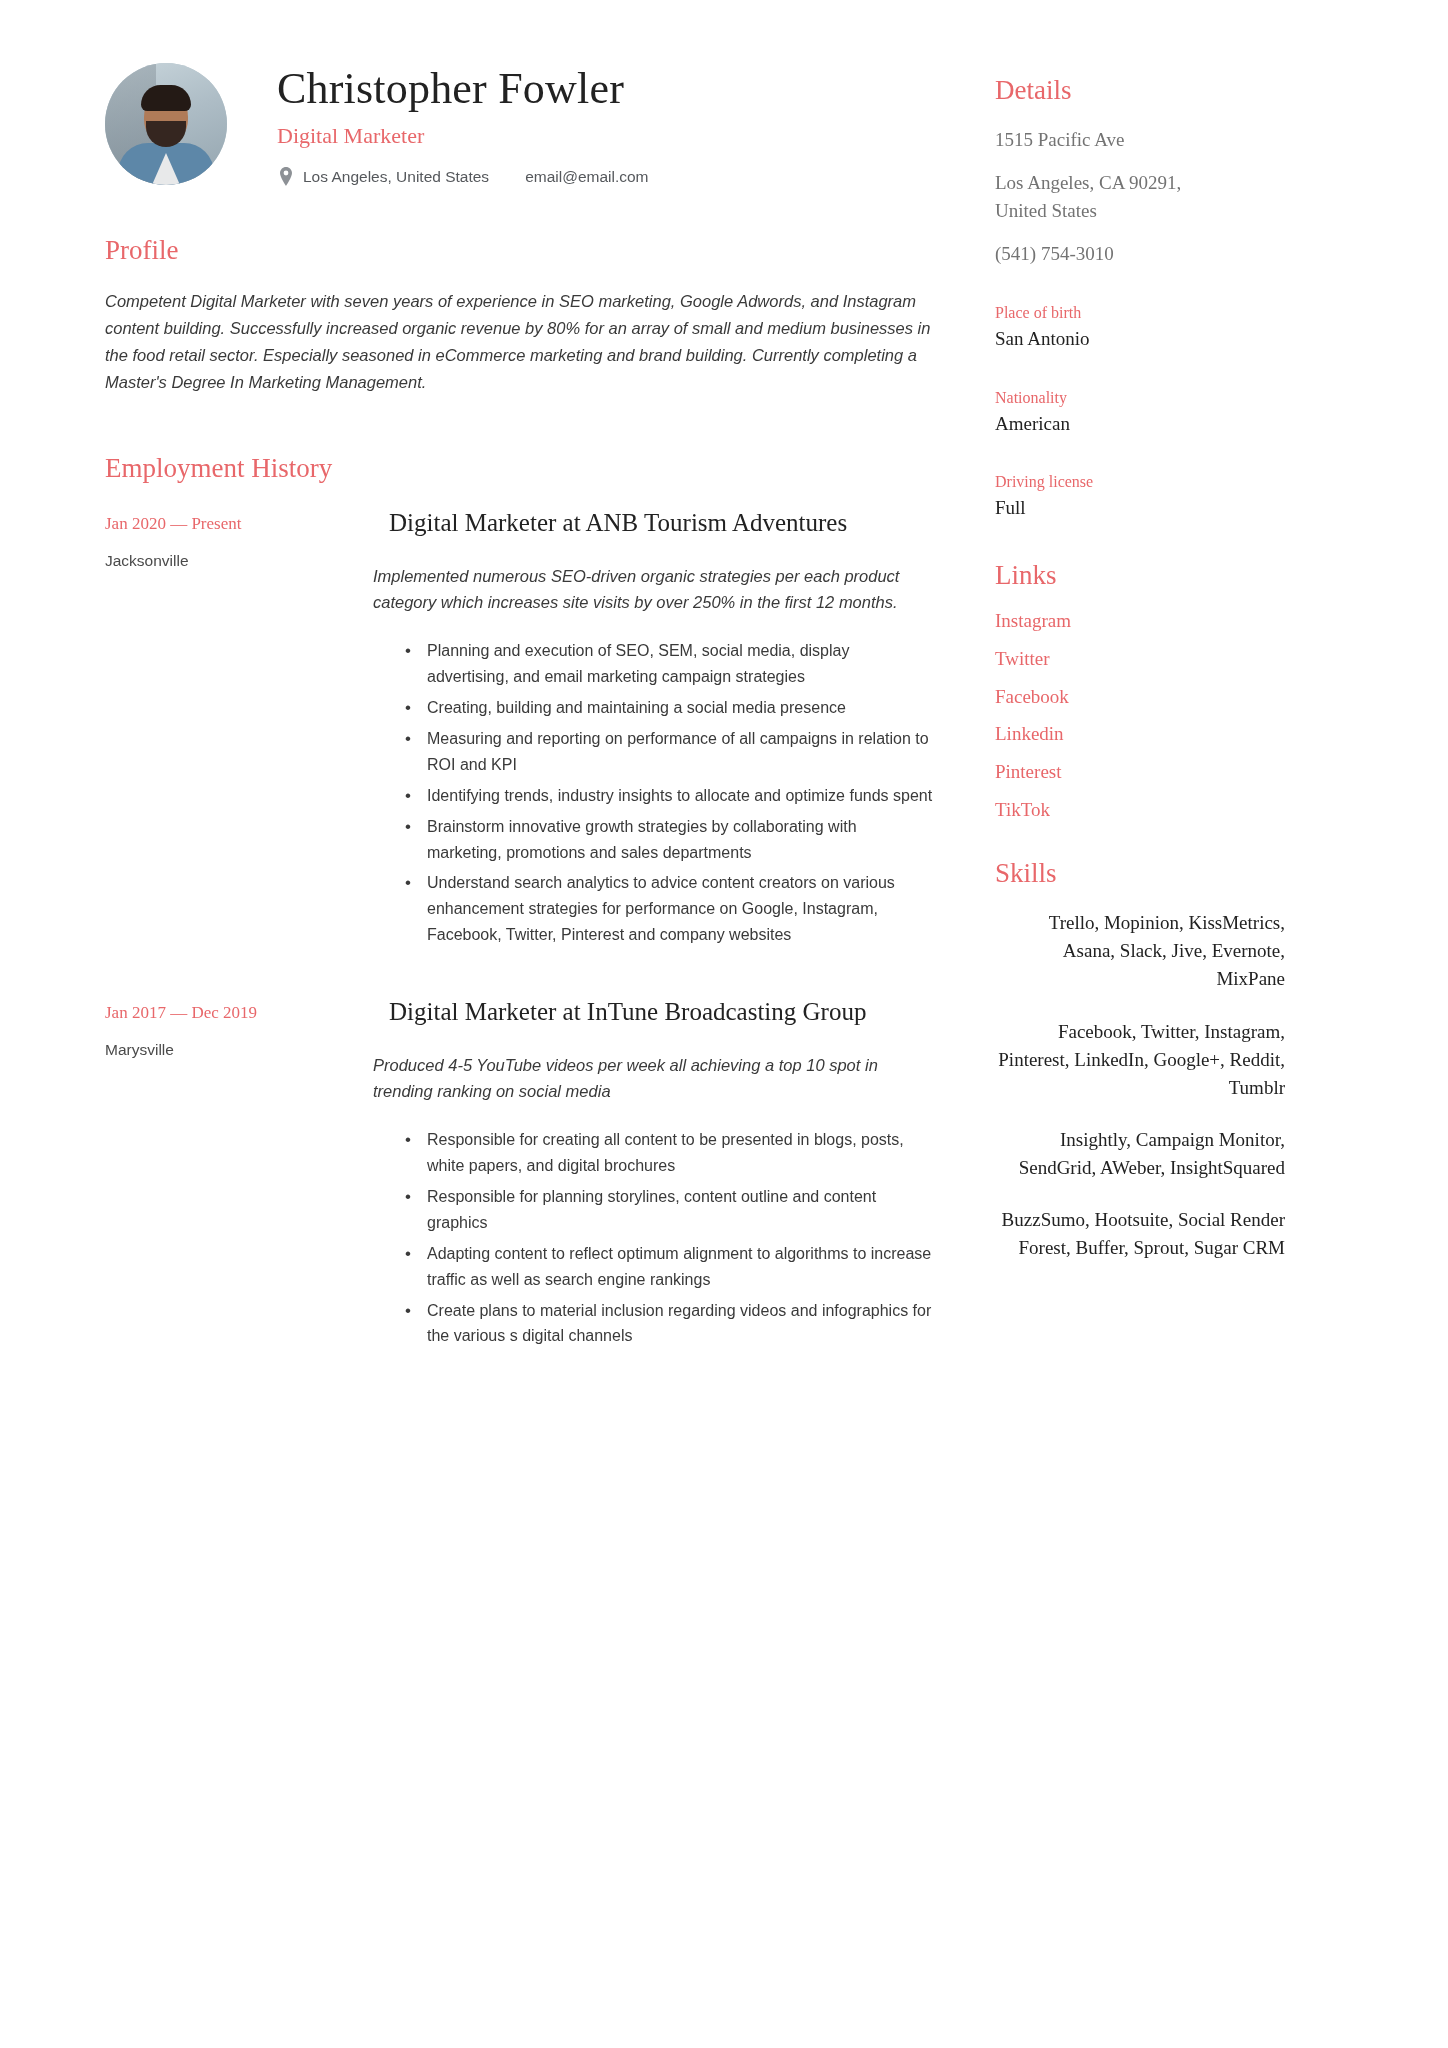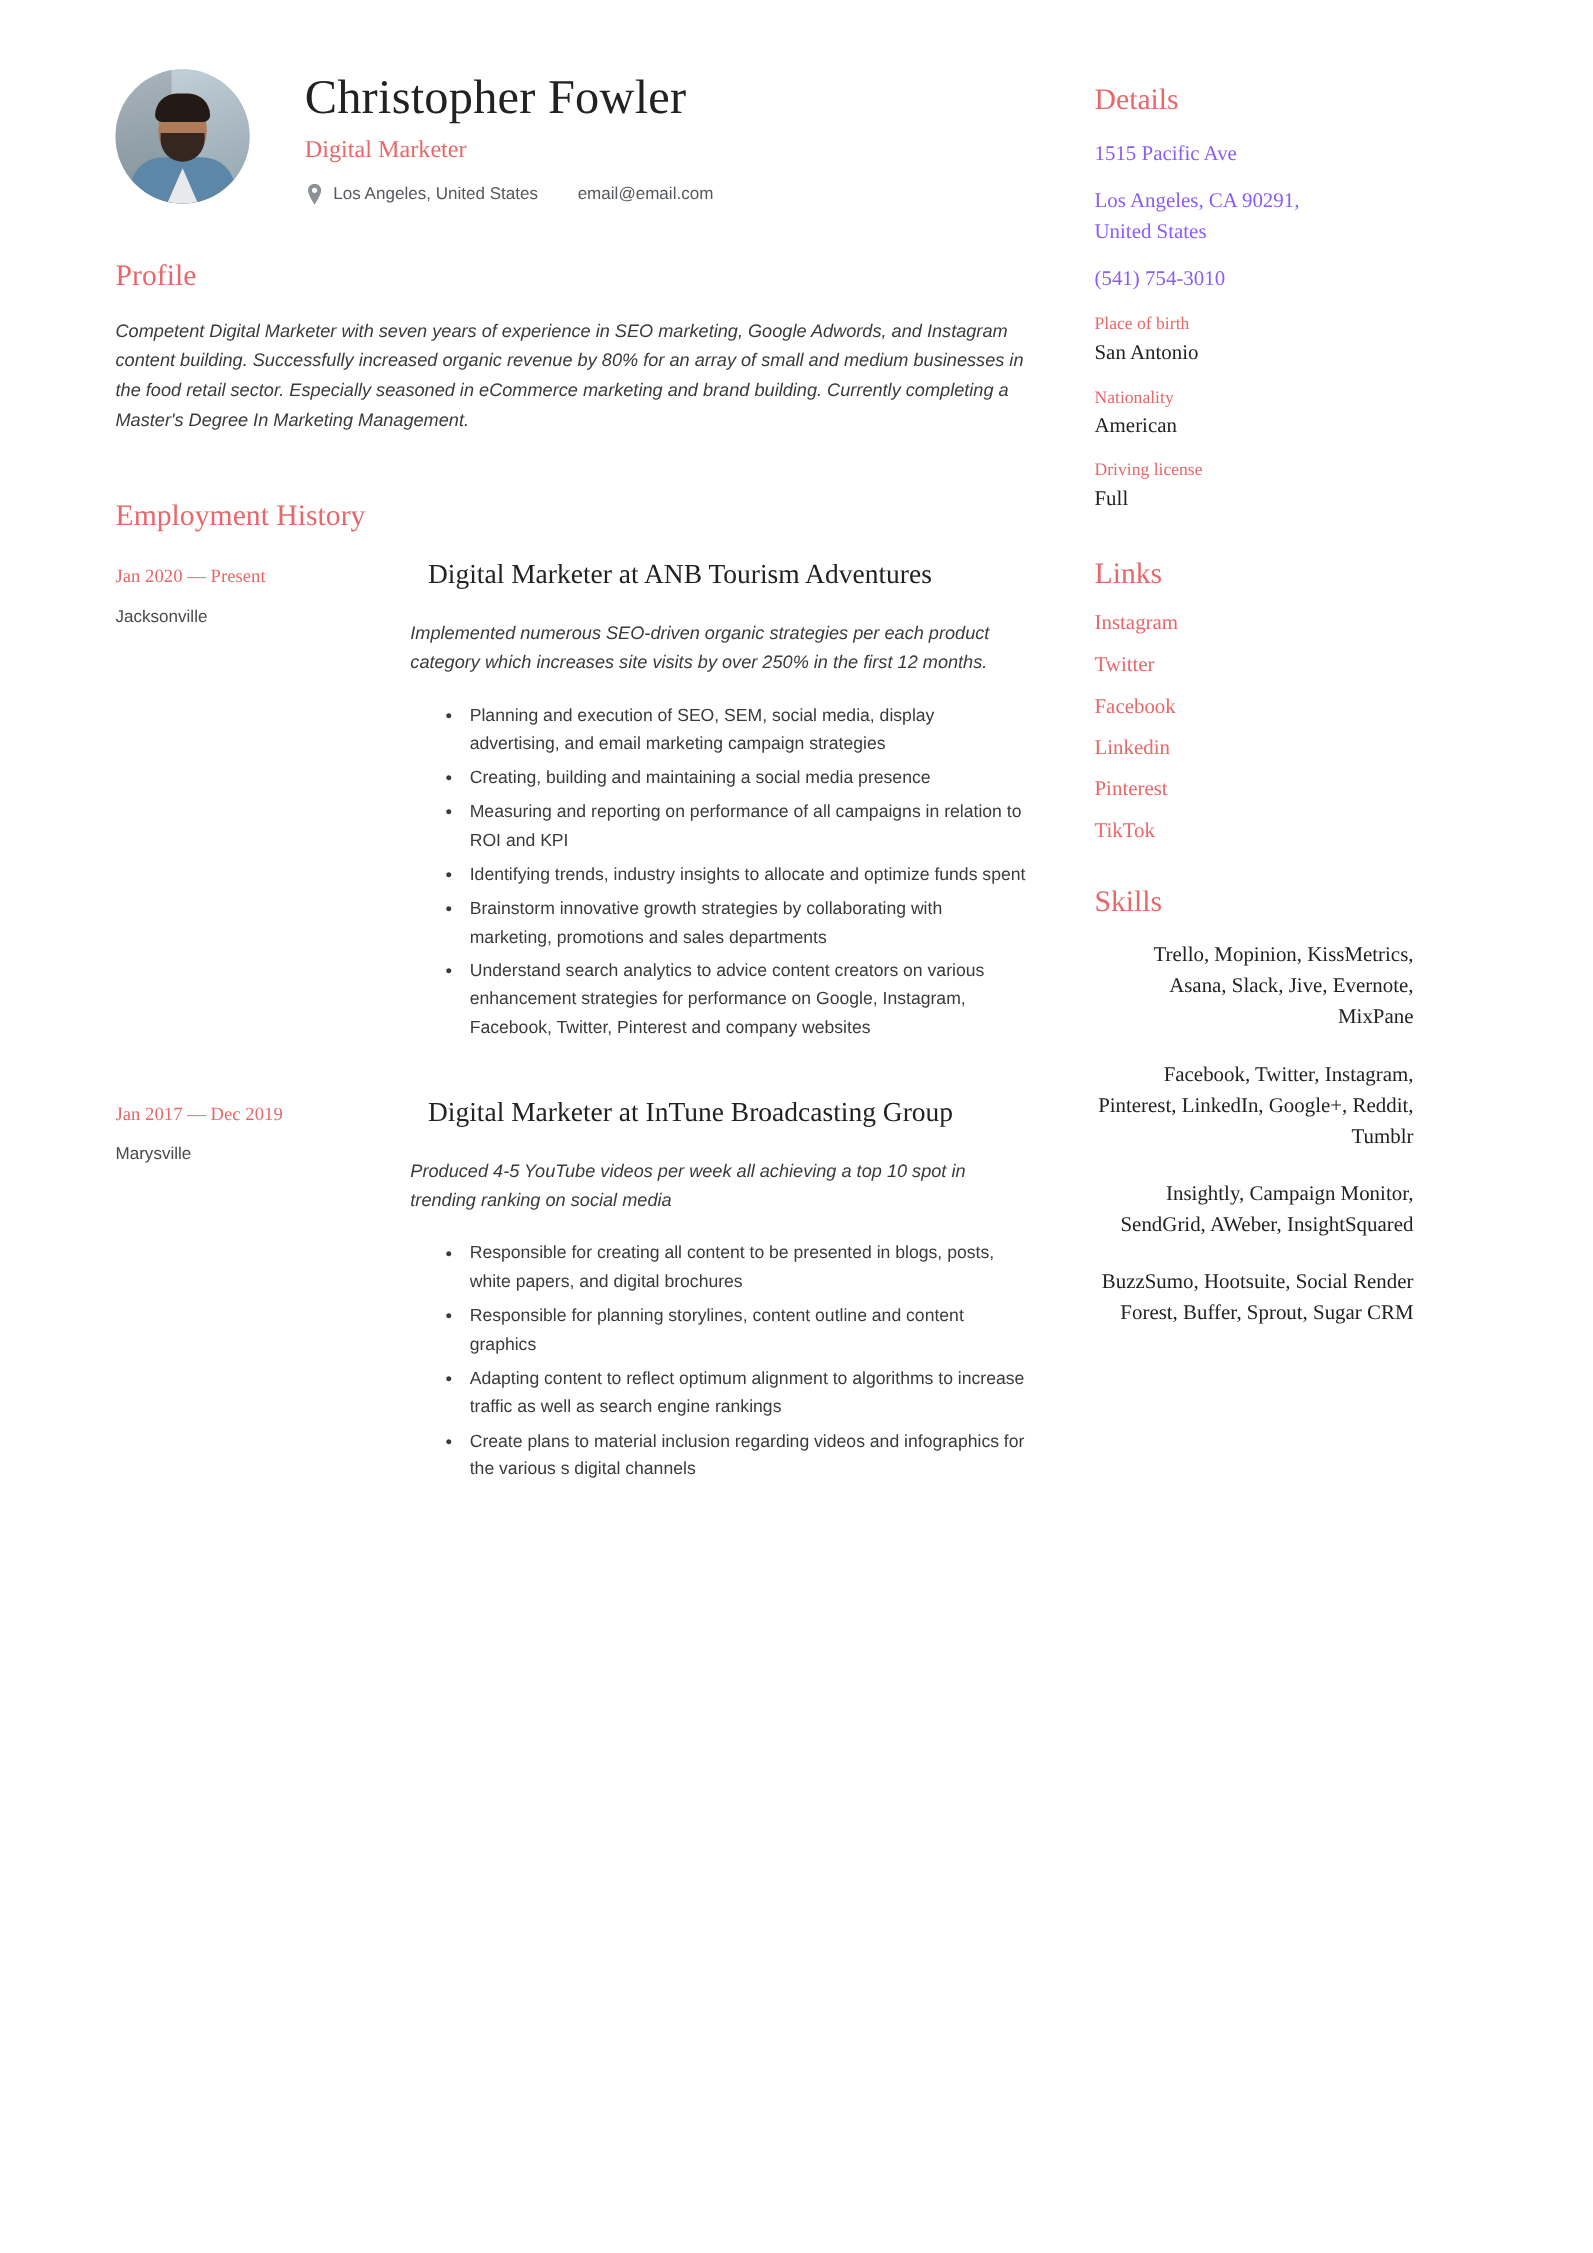--- a/index.html
+++ b/index.html
@@ -215,29 +215,29 @@
     font-family: "Liberation Serif", serif;
     font-size: 27px;
     font-weight: 400;
     color: #e8676a;
     margin: 0 0 20px 0;
   }
   .side-block { margin-bottom: 38px; }
   .addr-line {
     font-family: "Liberation Serif", serif;
     font-size: 19px;
-    color: #8b5cf6;
+    color: #737373;
     line-height: 1.5;
   }
   .addr-gap { height: 14px; }
   .field-label {
     font-family: "Liberation Serif", serif;
     font-size: 16px;
     color: #e8676a;
-    margin-top: 18px;
+    margin-top: 36px;
     margin-bottom: 3px;
   }
   .field-value {
     font-family: "Liberation Serif", serif;
     font-size: 19px;
     color: #222222;
     line-height: 1.45;
   }
   .link-item {
     font-family: "Liberation Serif", serif;

